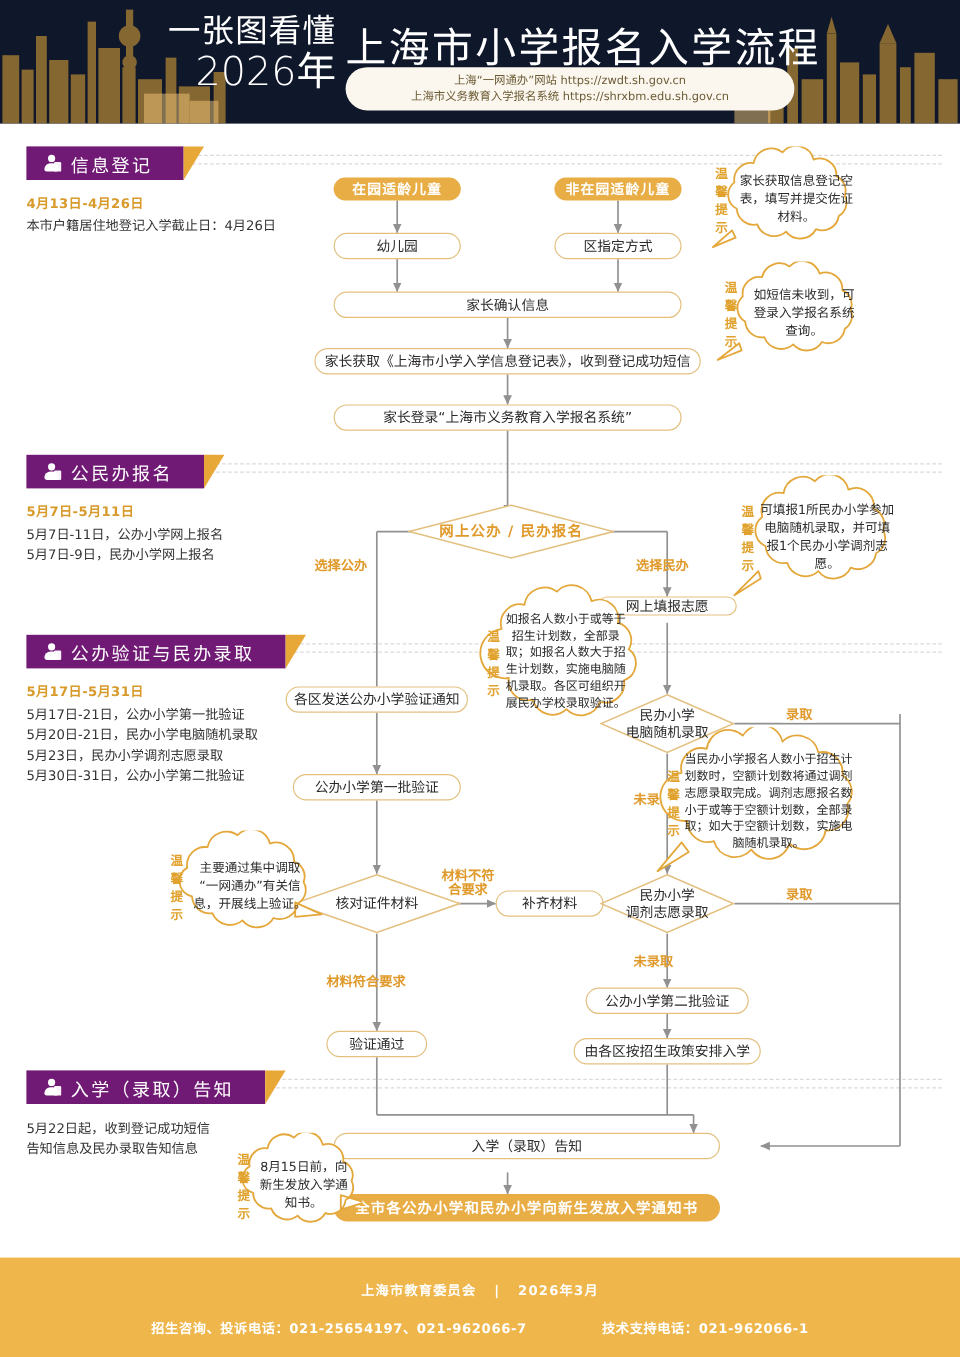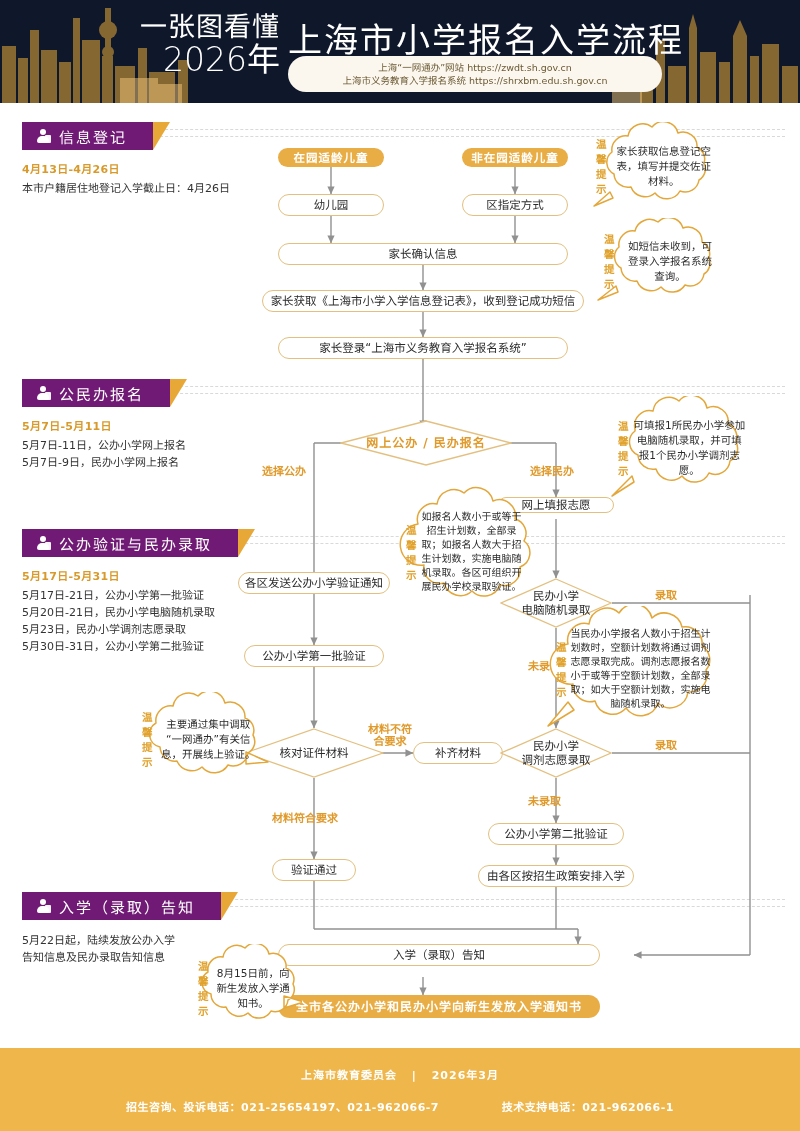--- a/index.html
+++ b/index.html
@@ -248,21 +248,21 @@
   <div class="sec" style="top:892px;">
     <div class="sec-tab">
       <span class="sec-person">
           <i class="head"></i>
           <i class="body"></i>
           <i class="bk"></i>
         </span>
       <span>入学（录取）告知</span>
     </div>
     <div class="sec-lines" style="margin-top:12px;">
-      <div>5月22日起，陆续发放公办入学</div>
+      <div>5月22日起，收到登记成功短信</div>
       <div>告知信息及民办录取告知信息</div>
     </div>
   </div>
 
   <div class="node pill-solid" style="left:278px;top:148px;width:106px;height:19px;">在园适龄儿童</div>
   <div class="node pill-solid" style="left:462px;top:148px;width:106px;height:19px;">非在园适龄儿童</div>
   <div class="node pill-open" style="left:278px;top:194px;width:106px;height:22px;">幼儿园</div>
   <div class="node pill-open" style="left:462px;top:194px;width:106px;height:22px;">区指定方式</div>
   <div class="node pill-open" style="left:278px;top:243px;width:290px;height:22px;">家长确认信息</div>
   <div class="node pill-open" style="left:262px;top:290px;width:322px;height:22px;">家长获取《上海市小学入学信息登记表》，收到登记成功短信</div>

